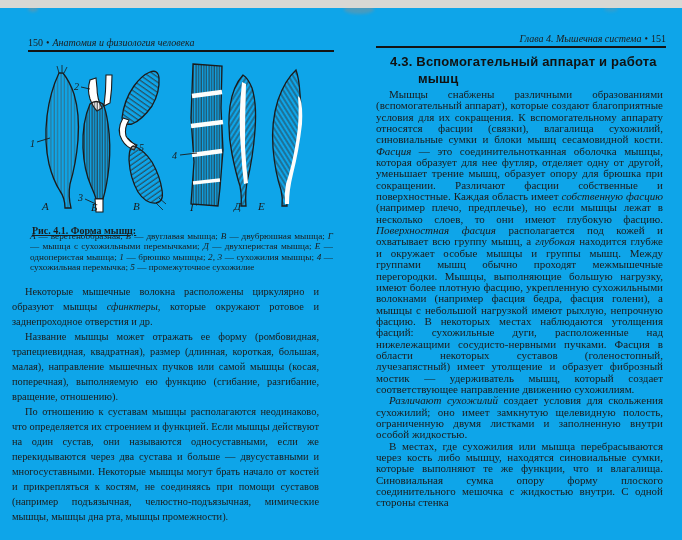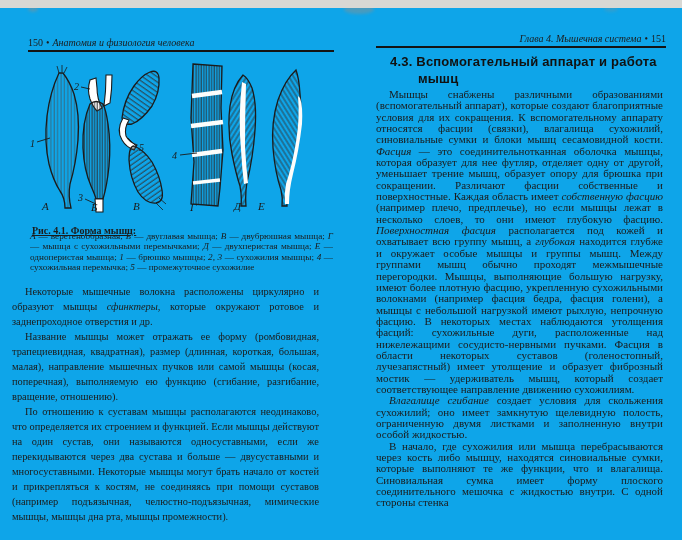--- a/index.html
+++ b/index.html
@@ -149,17 +149,17 @@
 
   <div class="rp-header">
     <span class="running-title">Глава 4. Мышечная система</span><span class="bullet">•</span><span class="pagenum">151</span>
   </div>
   <div class="rp-rule"></div>
 
   <h2 class="section-heading" style="margin:0;">4.3. Вспомогательный аппарат и работа мышц</h2>
 
   <div class="body-text rp-body">
     <p><span>Мышцы снабжены различными образованиями (вспомогательный аппарат), которые создают благоприятные условия для их сокращения. К вспомогательному аппарату относятся фасции (связки), влагалища сухожилий, синовиальные сумки и блоки мышц сесамовидной кости. </span><span style="font-style: italic;">Фасция</span><span> — это соединительнотканная оболочка мышцы, которая образует для нее футляр, отделяет одну от другой, уменьшает трение мышц, образует опору для брюшка при сокращении. Различают фасции собственные и поверхностные. Каждая область имеет </span><span style="font-style: italic;">собственную фасцию</span><span> (например плечо, предплечье), но если мышцы лежат в несколько слоев, то они имеют глубокую фасцию. </span><span style="font-style: italic;">Поверхностная фасция</span><span> располагается под кожей и охватывает всю группу мышц, а </span><span style="font-style: italic;">глубокая</span><span> находится глубже и окружает особые мышцы и группы мышц. Между группами мышц обычно проходят межмышечные перегородки. Мышцы, выполняющие большую нагрузку, имеют более плотную фасцию, укрепленную сухожильными волокнами (например фасция бедра, фасция голени), а мышцы с небольшой нагрузкой имеют рыхлую, непрочную фасцию. В некоторых местах наблюдаются утолщения фасций: сухожильные дуги, расположенные над нижележащими сосудисто-нервными пучками. Фасция в области некоторых суставов (голеностопный, лучезапястный) имеет утолщение и образует фиброзный мостик — удерживатель мышц, который создает соответствующее направление движению сухожилиям.</span></p>
-    <p><span style="font-style: italic;">Влагалище сгибание</span><span> создает условия для скольжения сухожилий; оно имеет замкнутую щелевидную полость, ограниченную двумя листками и заполненную внутри особой жидкостью.</span></p>
-    <p><span>В начало, где сухожилия или мышца перебрасываются через кость либо мышцу, находятся </span><span style="">синовиальные сумки</span><span>, которые выполняют те же функции, что и влагалища. Синовиальная сумка имеет форму плоского соединительного мешочка с жидкостью внутри. С одной стороны стенка</span></p>
+    <p><span style="font-style: italic;">Различают сухожилий</span><span> создает условия для скольжения сухожилий; оно имеет замкнутую щелевидную полость, ограниченную двумя листками и заполненную внутри особой жидкостью.</span></p>
+    <p><span>В местах, где сухожилия или мышца перебрасываются через кость либо мышцу, находятся </span><span style="">синовиальные сумки</span><span>, которые выполняют те же функции, что и влагалища. Синовиальная сумка опору форму плоского соединительного мешочка с жидкостью внутри. С одной стороны стенка</span></p>
   </div>
 
 </div>
 
 </body></html>

